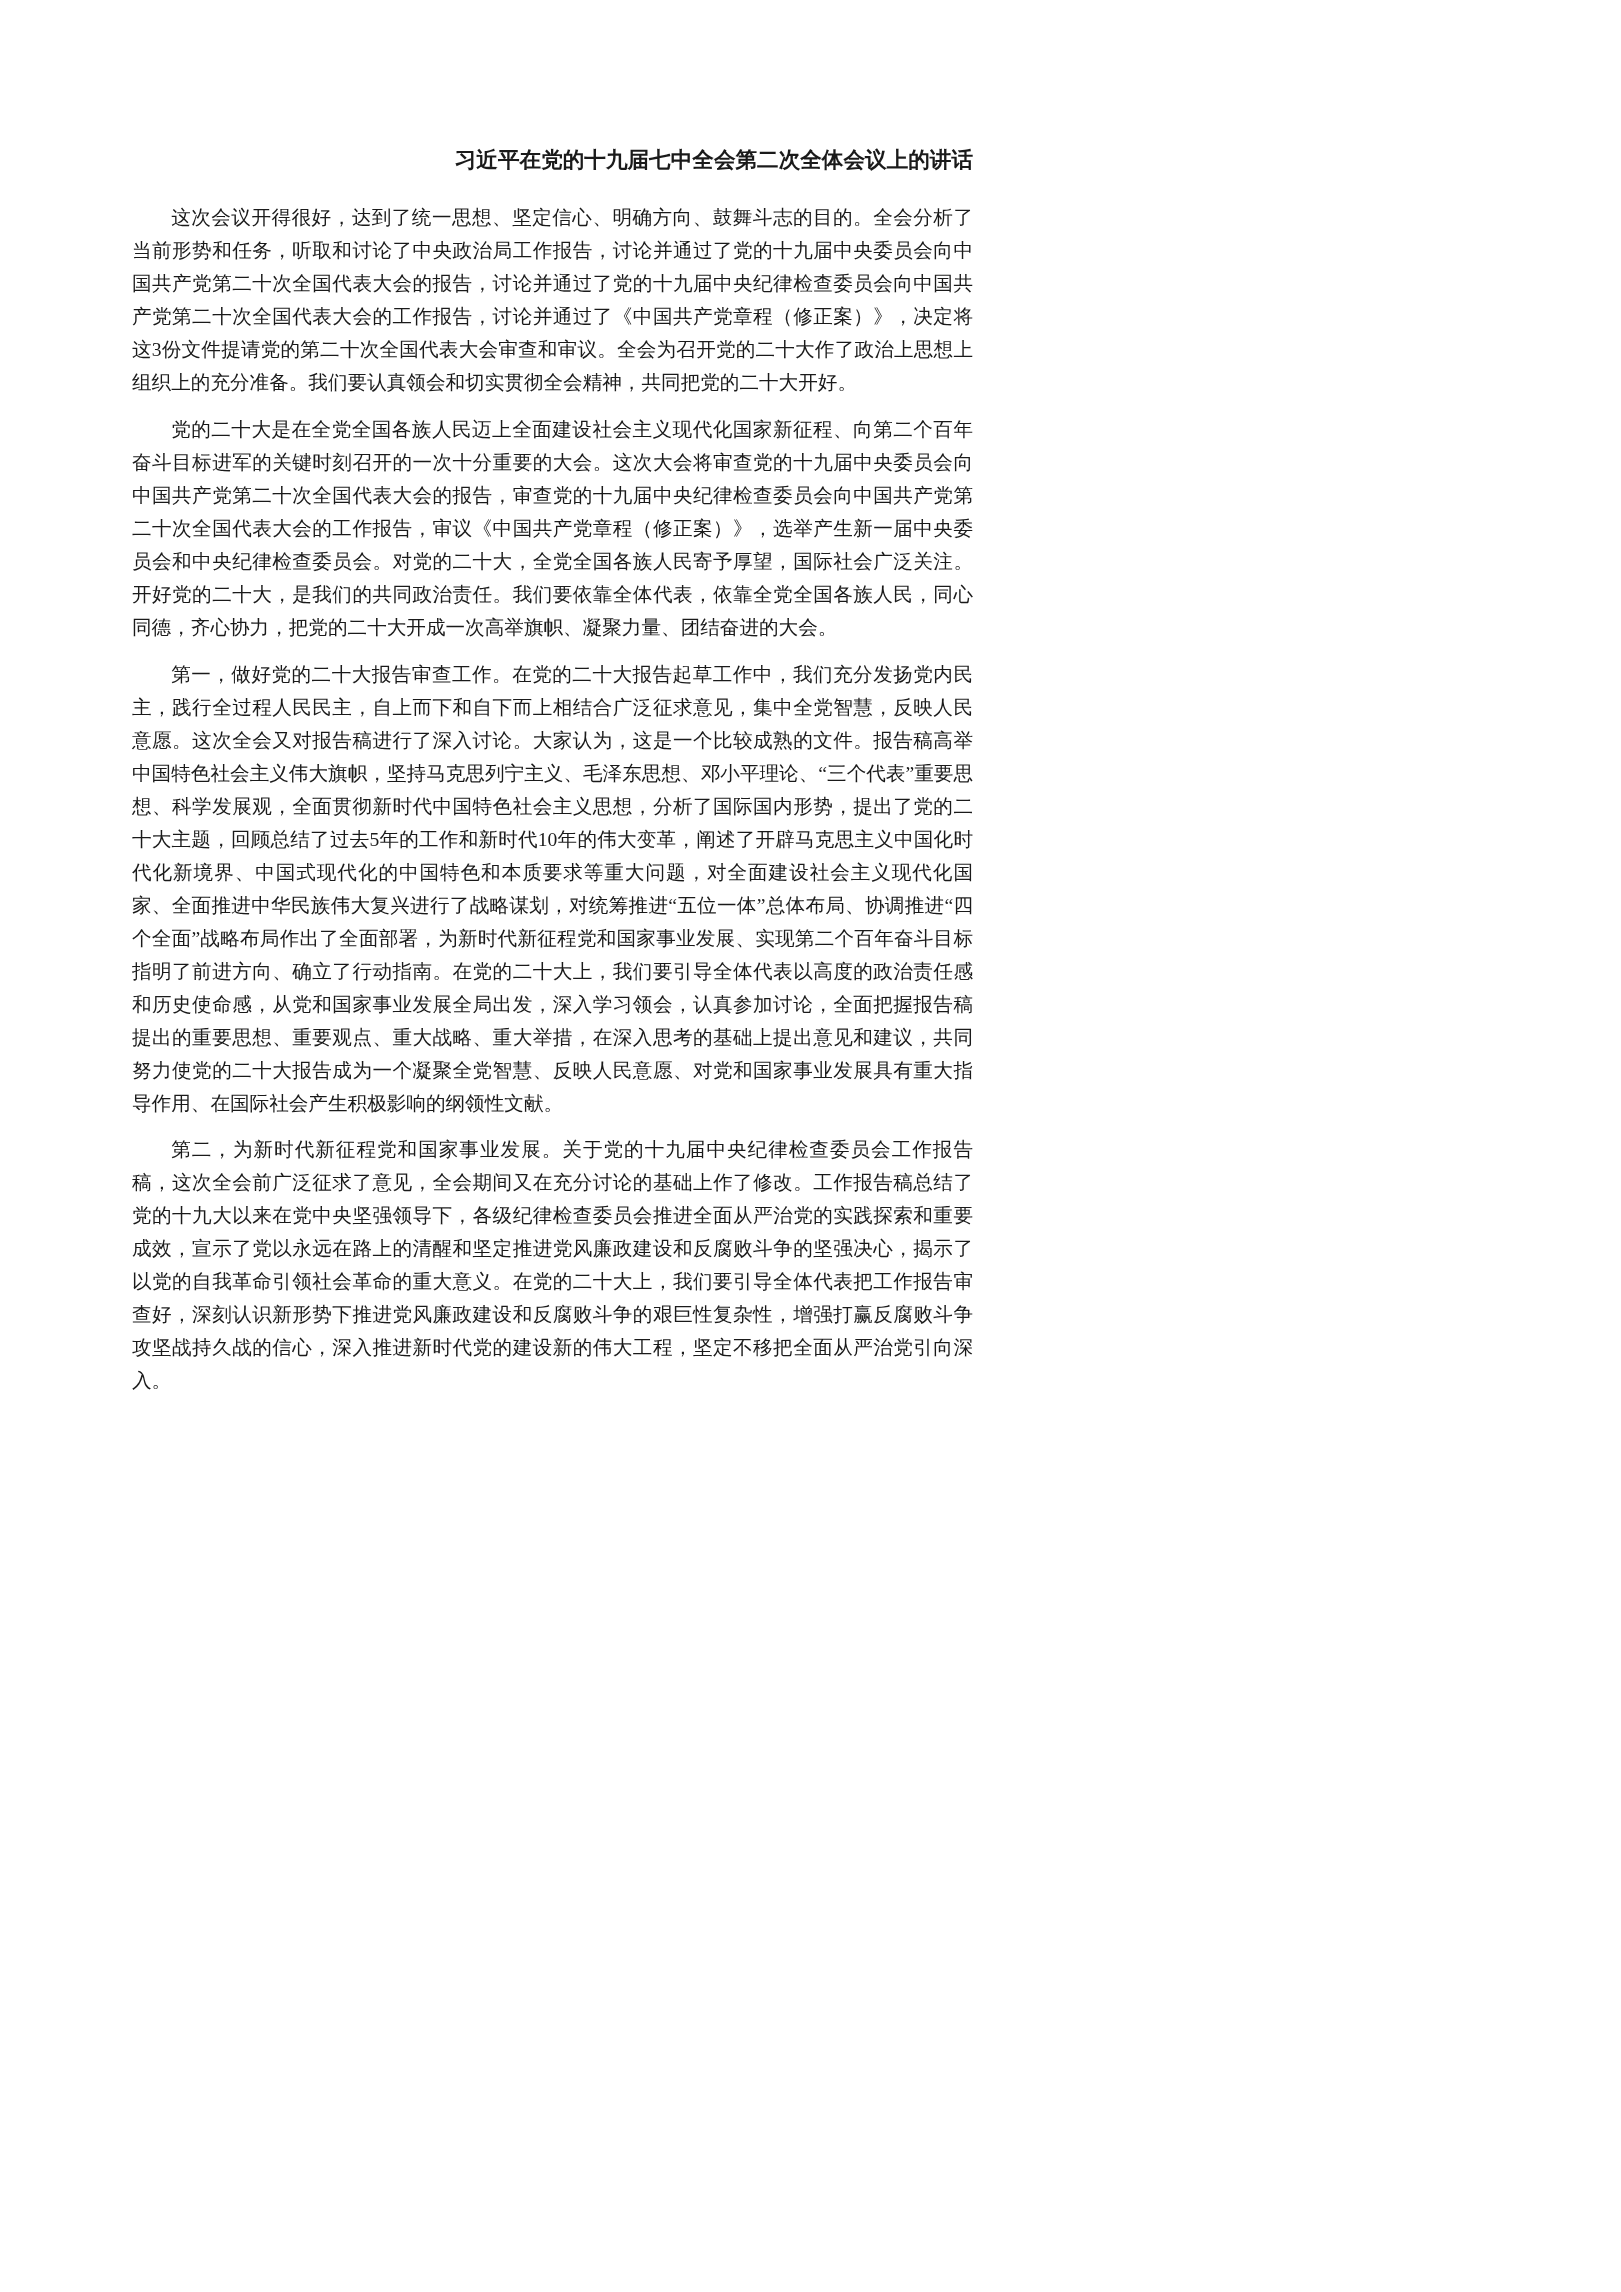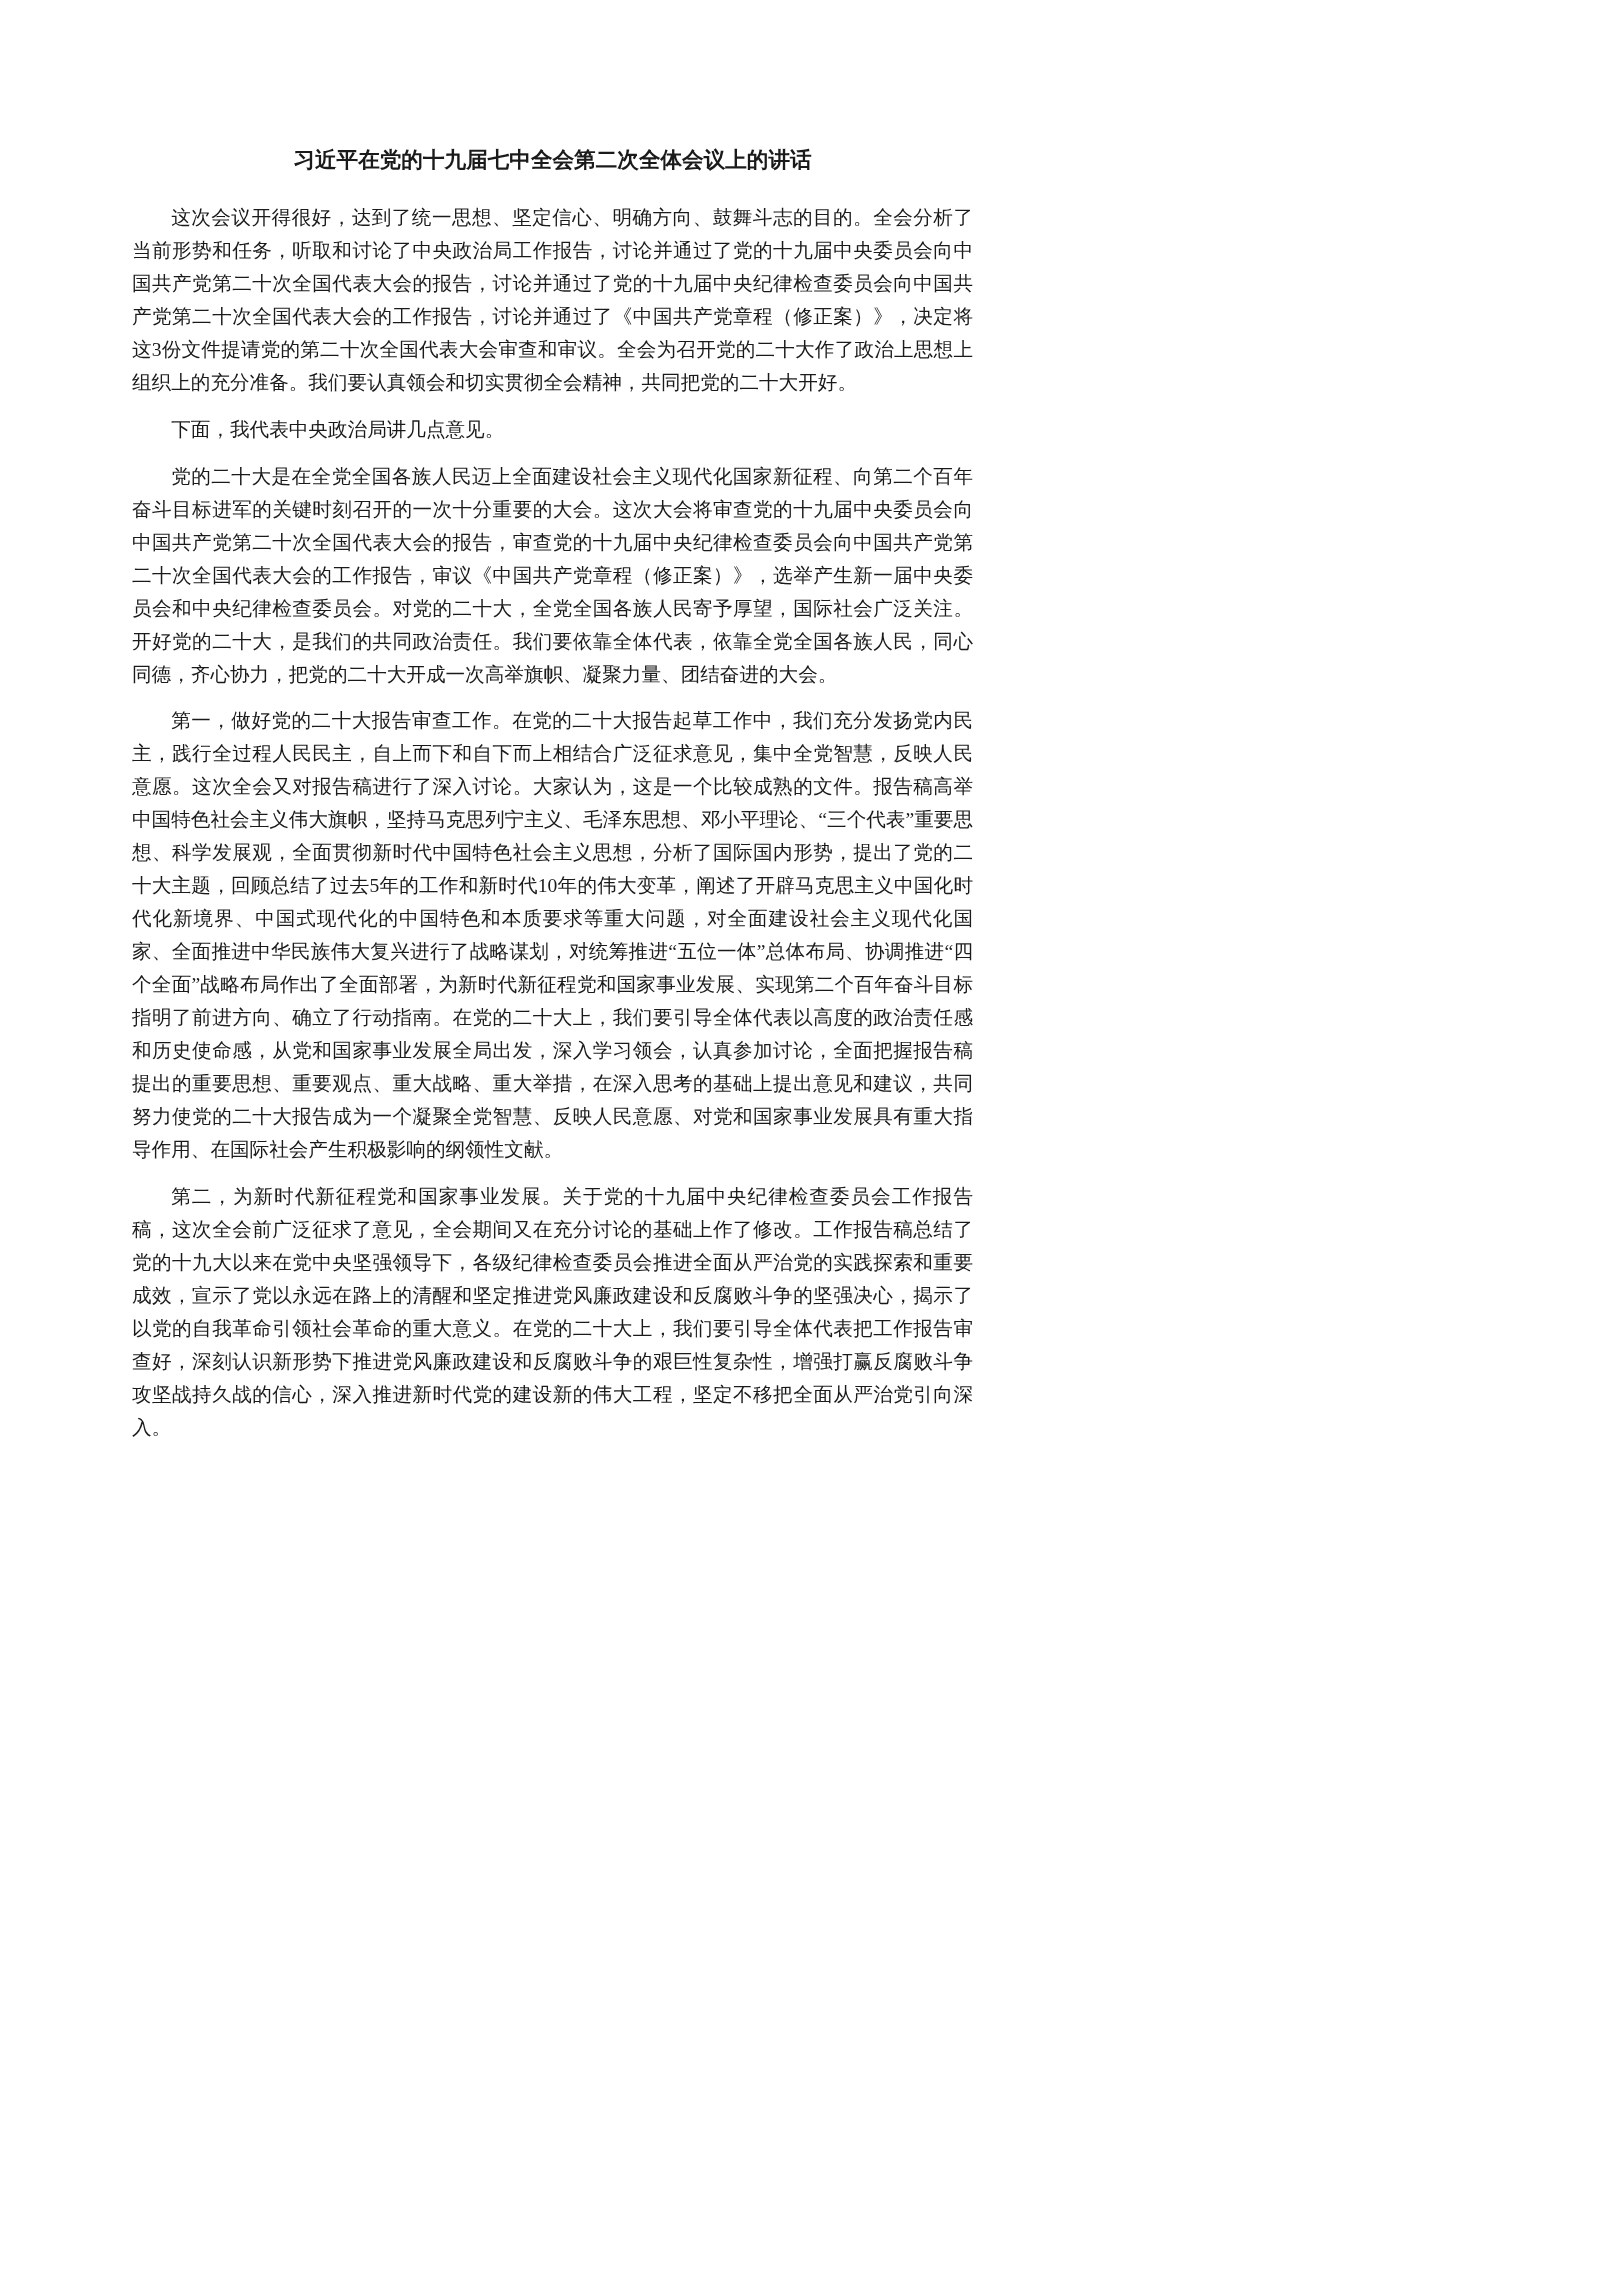--- a/index.html
+++ b/index.html
@@ -25,21 +25,21 @@
   .content {
     position: absolute;
     left: 132px;
     top: 145px;
     width: 841px;
     color: #1a1a1a;
   }
   .title {
     font-size: 21.6px;
     font-weight: bold;
-    text-align: center;
+    text-align: right;
     margin: 0 0 27.4px 0;
     color: #1a1a1a;
     font-family: "Liberation Sans", "DejaVu Sans", sans-serif;
     line-height: 29px;
   }
   .para {
     font-size: 19.6px;
     line-height: 33px;
     text-align: justify;
     text-indent: 2em;
@@ -54,21 +54,20 @@
 </head>
 <body>
 
 <div class="page">
   <div class="content">
 
     <h1 class="title">习近平在党的十九届七中全会第二次全体会议上的讲话</h1>
 
     <p class="para"><span class="lead"></span><span>这次会议开得很好，达到了统一思想、坚定信心、明确方向、鼓舞斗志的目的。全会分析了当前形势和任务，听取和讨论了中央政治局工作报告，讨论并通过了党的十九届中央委员会向中国共产党第二十次全国代表大会的报告，讨论并通过了党的十九届中央纪律检查委员会向中国共产党第二十次全国代表大会的工作报告，讨论并通过了《中国共产党章程（修正案）》，决定将这3份文件提请党的第二十次全国代表大会审查和审议。全会为召开党的二十大作了政治上思想上组织上的充分准备。我们要认真领会和切实贯彻全会精神，共同把党的二十大开好。</span></p>
 
-    <p class="para"><span class="lead"></span><span>下面，我代表中央政治局讲几点意见。</span></p>
 
     <p class="para"><span class="lead"></span><span>党的二十大是在全党全国各族人民迈上全面建设社会主义现代化国家新征程、向第二个百年奋斗目标进军的关键时刻召开的一次十分重要的大会。这次大会将审查党的十九届中央委员会向中国共产党第二十次全国代表大会的报告，审查党的十九届中央纪律检查委员会向中国共产党第二十次全国代表大会的工作报告，审议《中国共产党章程（修正案）》，选举产生新一届中央委员会和中央纪律检查委员会。对党的二十大，全党全国各族人民寄予厚望，国际社会广泛关注。开好党的二十大，是我们的共同政治责任。我们要依靠全体代表，依靠全党全国各族人民，同心同德，齐心协力，把党的二十大开成一次高举旗帜、凝聚力量、团结奋进的大会。</span></p>
 
     <p class="para"><span class="lead">第一，做好党的二十大报告审查工作。</span><span>在党的二十大报告起草工作中，我们充分发扬党内民主，践行全过程人民民主，自上而下和自下而上相结合广泛征求意见，集中全党智慧，反映人民意愿。这次全会又对报告稿进行了深入讨论。大家认为，这是一个比较成熟的文件。报告稿高举中国特色社会主义伟大旗帜，坚持马克思列宁主义、毛泽东思想、邓小平理论、“三个代表”重要思想、科学发展观，全面贯彻新时代中国特色社会主义思想，分析了国际国内形势，提出了党的二十大主题，回顾总结了过去5年的工作和新时代10年的伟大变革，阐述了开辟马克思主义中国化时代化新境界、中国式现代化的中国特色和本质要求等重大问题，对全面建设社会主义现代化国家、全面推进中华民族伟大复兴进行了战略谋划，对统筹推进“五位一体”总体布局、协调推进“四个全面”战略布局作出了全面部署，为新时代新征程党和国家事业发展、实现第二个百年奋斗目标指明了前进方向、确立了行动指南。在党的二十大上，我们要引导全体代表以高度的政治责任感和历史使命感，从党和国家事业发展全局出发，深入学习领会，认真参加讨论，全面把握报告稿提出的重要思想、重要观点、重大战略、重大举措，在深入思考的基础上提出意见和建议，共同努力使党的二十大报告成为一个凝聚全党智慧、反映人民意愿、对党和国家事业发展具有重大指导作用、在国际社会产生积极影响的纲领性文献。</span></p>
 
     <p class="para"><span class="lead">第二，为新时代新征程党和国家事业发展。</span><span>关于党的十九届中央纪律检查委员会工作报告稿，这次全会前广泛征求了意见，全会期间又在充分讨论的基础上作了修改。工作报告稿总结了党的十九大以来在党中央坚强领导下，各级纪律检查委员会推进全面从严治党的实践探索和重要成效，宣示了党以永远在路上的清醒和坚定推进党风廉政建设和反腐败斗争的坚强决心，揭示了以党的自我革命引领社会革命的重大意义。在党的二十大上，我们要引导全体代表把工作报告审查好，深刻认识新形势下推进党风廉政建设和反腐败斗争的艰巨性复杂性，增强打赢反腐败斗争攻坚战持久战的信心，深入推进新时代党的建设新的伟大工程，坚定不移把全面从严治党引向深入。</span></p>
 
 
   </div>
 </div>

